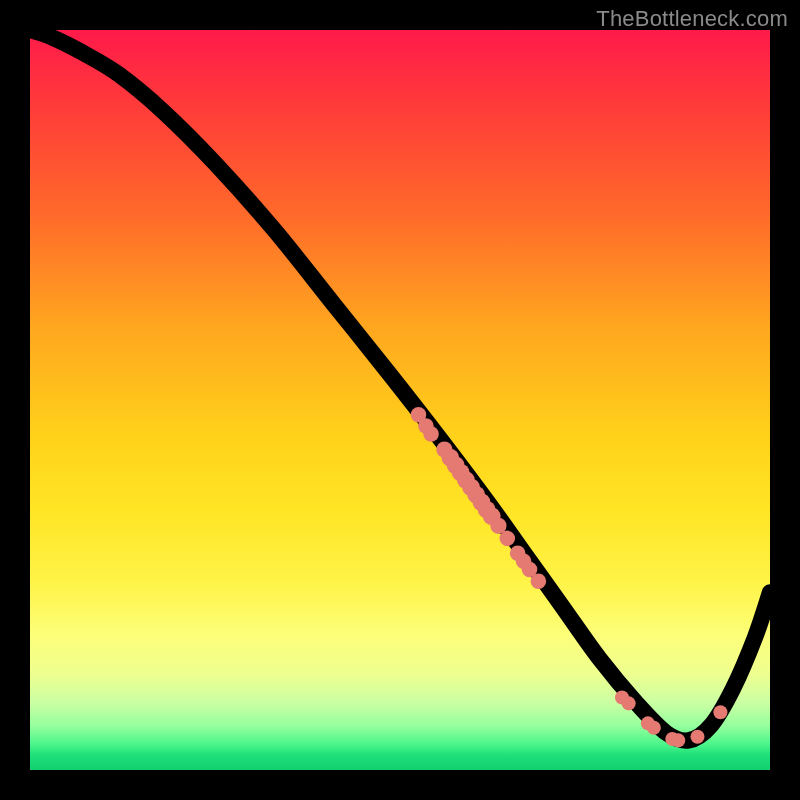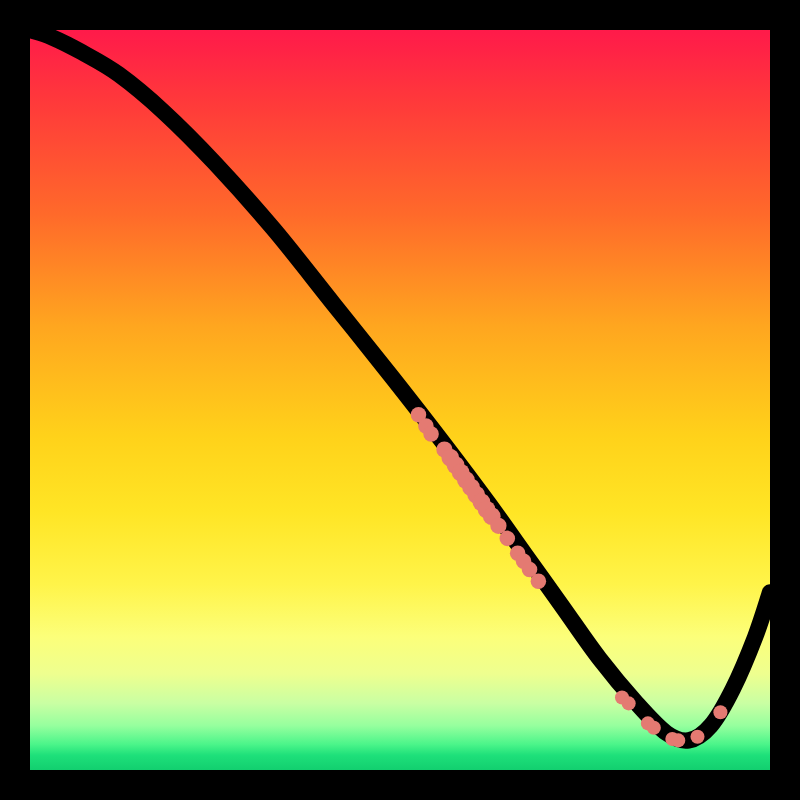--- a/index.html
+++ b/index.html
@@ -103,13 +103,14 @@
           <circle cx="80.9" cy="91" r="0.95" class="marker"></circle>
           <circle cx="83.5" cy="93.7" r="0.95" class="marker"></circle>
           <circle cx="84.3" cy="94.3" r="0.95" class="marker"></circle>
           <circle cx="86.8" cy="95.8" r="0.95" class="marker"></circle>
           <circle cx="87.6" cy="96" r="0.95" class="marker"></circle>
           <circle cx="90.2" cy="95.5" r="0.95" class="marker"></circle>
           <circle cx="93.3" cy="92.2" r="0.95" class="marker"></circle>
         </g>
     </svg>
   </div>
+  <div class="attribution">TheBottleneck.com</div>
 </div>
 
 </body></html>

